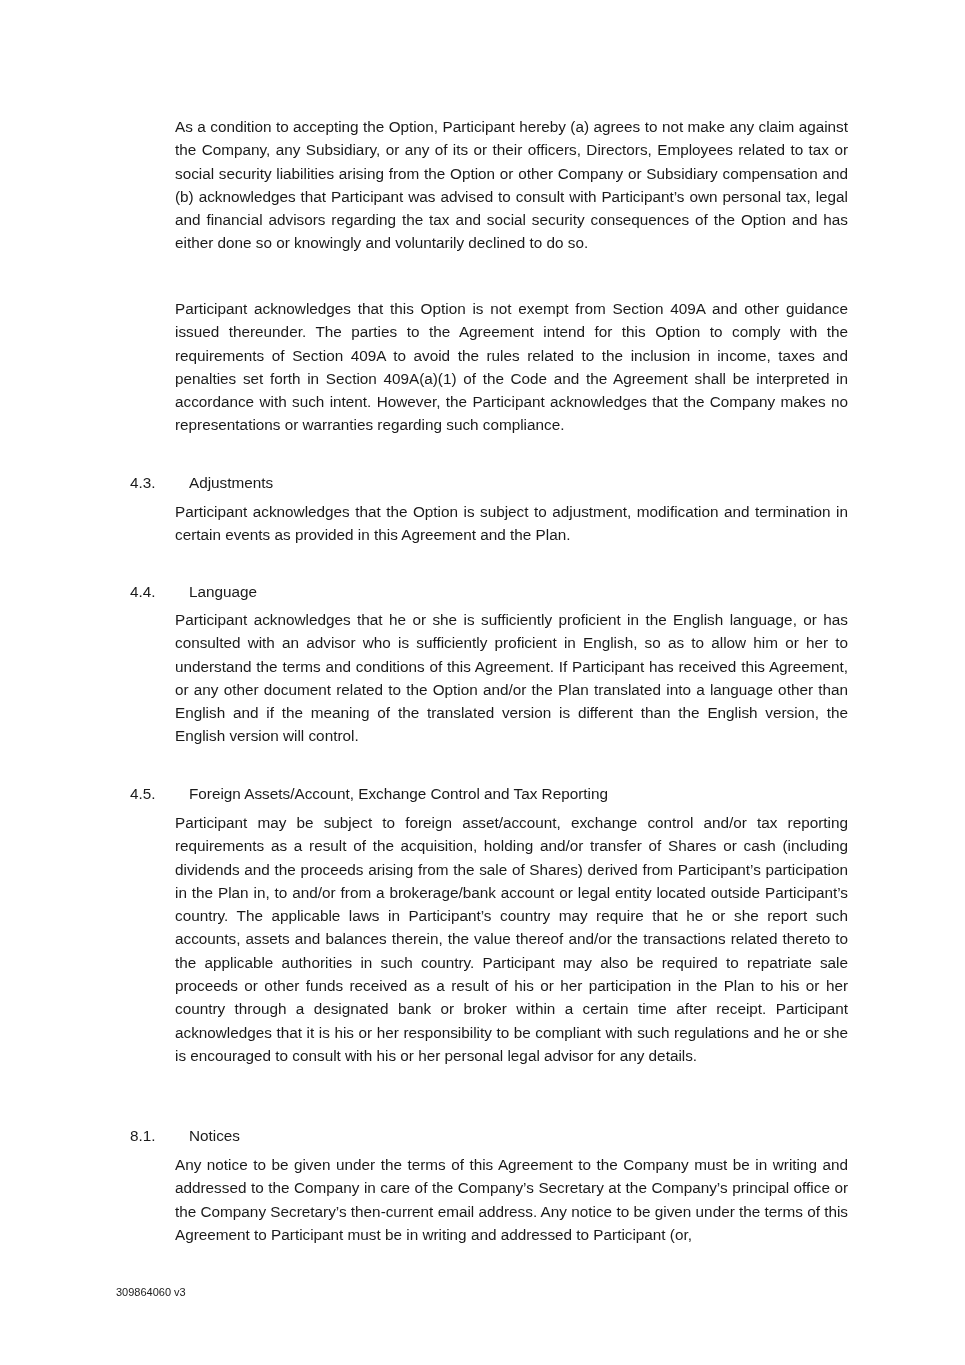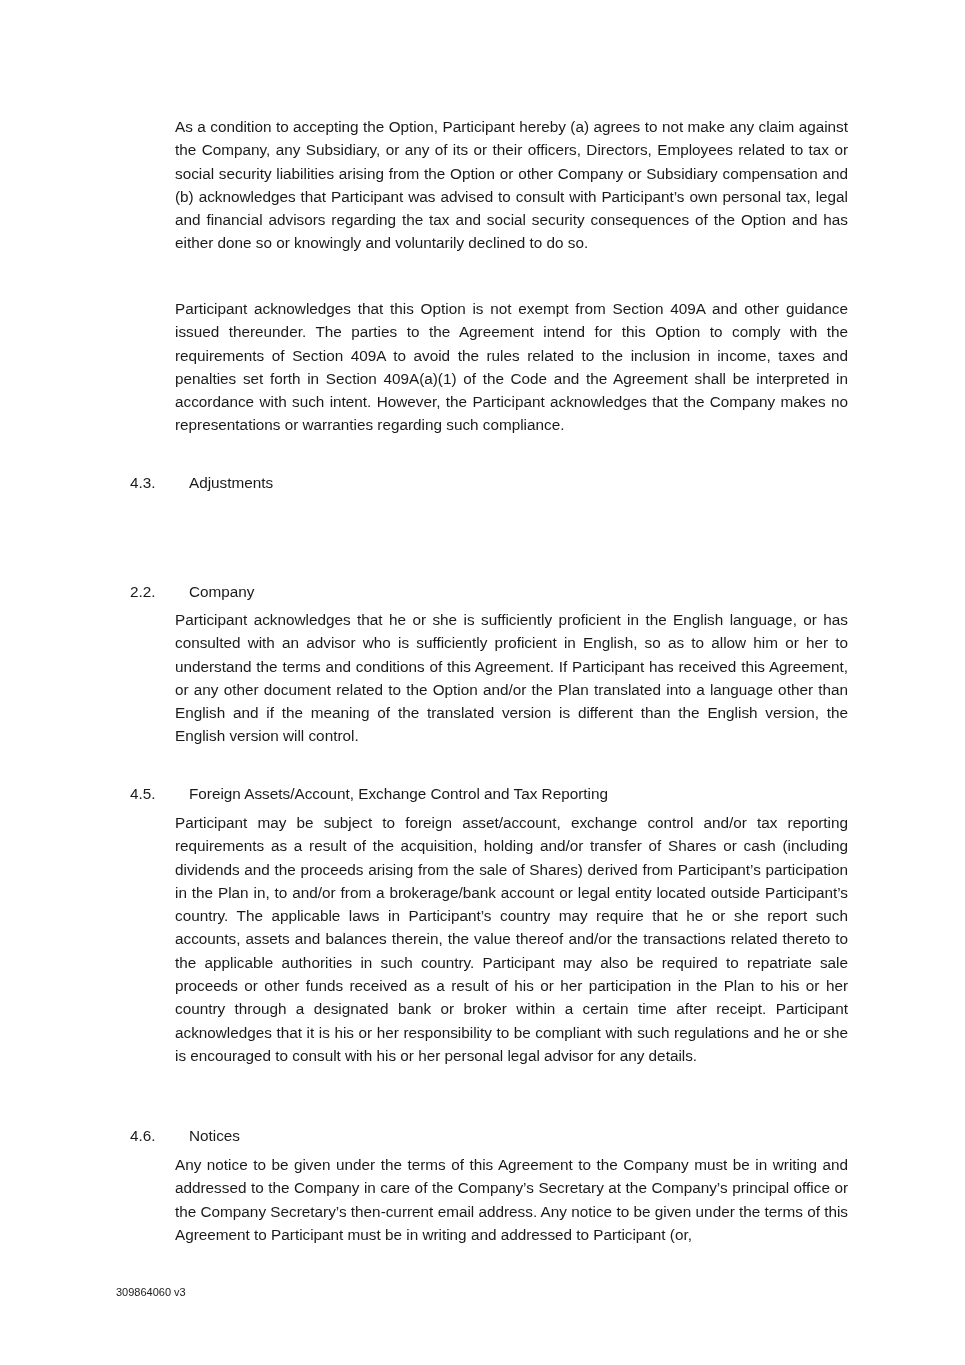--- a/index.html
+++ b/index.html
@@ -16,30 +16,31 @@
 </head>
 <body>
 
 <div class="page">
   <p class="para" style="top:115px">As a condition to accepting the Option, Participant hereby (a) agrees to not make any claim against the Company, any Subsidiary, or any of its or their officers, Directors, Employees related to tax or social security liabilities arising from the Option or other Company or Subsidiary compensation and (b) acknowledges that Participant was advised to consult with Participant’s own personal tax, legal and financial advisors regarding the tax and social security consequences of the Option and has either done so or knowingly and voluntarily declined to do so.</p>
   <p class="para" style="top:297px">Participant acknowledges that this Option is not exempt from Section 409A and other guidance issued thereunder. The parties to the Agreement intend for this Option to comply with the requirements of Section 409A to avoid the rules related to the inclusion in income, taxes and penalties set forth in Section 409A(a)(1) of the Code and the Agreement shall be interpreted in accordance with such intent. However, the Participant acknowledges that the Company makes no representations or warranties regarding such compliance.</p>
 
   <div class="heading" style="top:457px">
     <span class="num">4.3.</span><span>Adjustments</span>
   </div>
+  <p class="para" style="top:500px">Participant acknowledges that the Option is subject to adjustment, modification and termination in certain events as provided in this Agreement and the Plan.</p>
 
   <div class="heading" style="top:566px">
-    <span class="num">2.2.</span><span>Company</span>
+    <span class="num">4.4.</span><span>Language</span>
   </div>
   <p class="para" style="top:608px">Participant acknowledges that he or she is sufficiently proficient in the English language, or has consulted with an advisor who is sufficiently proficient in English, so as to allow him or her to understand the terms and conditions of this Agreement. If Participant has received this Agreement, or any other document related to the Option and/or the Plan translated into a language other than English and if the meaning of the translated version is different than the English version, the English version will control.</p>
 
   <div class="heading" style="top:768px">
     <span class="num">4.5.</span><span>Foreign Assets/Account, Exchange Control and Tax Reporting</span>
   </div>
   <p class="para" style="top:811px">Participant may be subject to foreign asset/account, exchange control and/or tax reporting requirements as a result of the acquisition, holding and/or transfer of Shares or cash (including dividends and the proceeds arising from the sale of Shares) derived from Participant’s participation in the Plan in, to and/or from a brokerage/bank account or legal entity located outside Participant’s country. The applicable laws in Participant’s country may require that he or she report such accounts, assets and balances therein, the value thereof and/or the transactions related thereto to the applicable authorities in such country. Participant may also be required to repatriate sale proceeds or other funds received as a result of his or her participation in the Plan to his or her country through a designated bank or broker within a certain time after receipt. Participant acknowledges that it is his or her responsibility to be compliant with such regulations and he or she is encouraged to consult with his or her personal legal advisor for any details.</p>
 
   <div class="heading" style="top:1110px">
-    <span class="num">4.6.</span><span>Notices</span>
+    <span class="num">8.1.</span><span>Notices</span>
   </div>
   <p class="para" style="top:1153px">Any notice to be given under the terms of this Agreement to the Company must be in writing and addressed to the Company in care of the Company’s Secretary at the Company’s principal office or the Company Secretary’s then-current email address. Any notice to be given under the terms of this Agreement to Participant must be in writing and addressed to Participant (or,</p>
 
   <div class="docid">309864060 v3</div>
 </div>
 
 </body></html>

